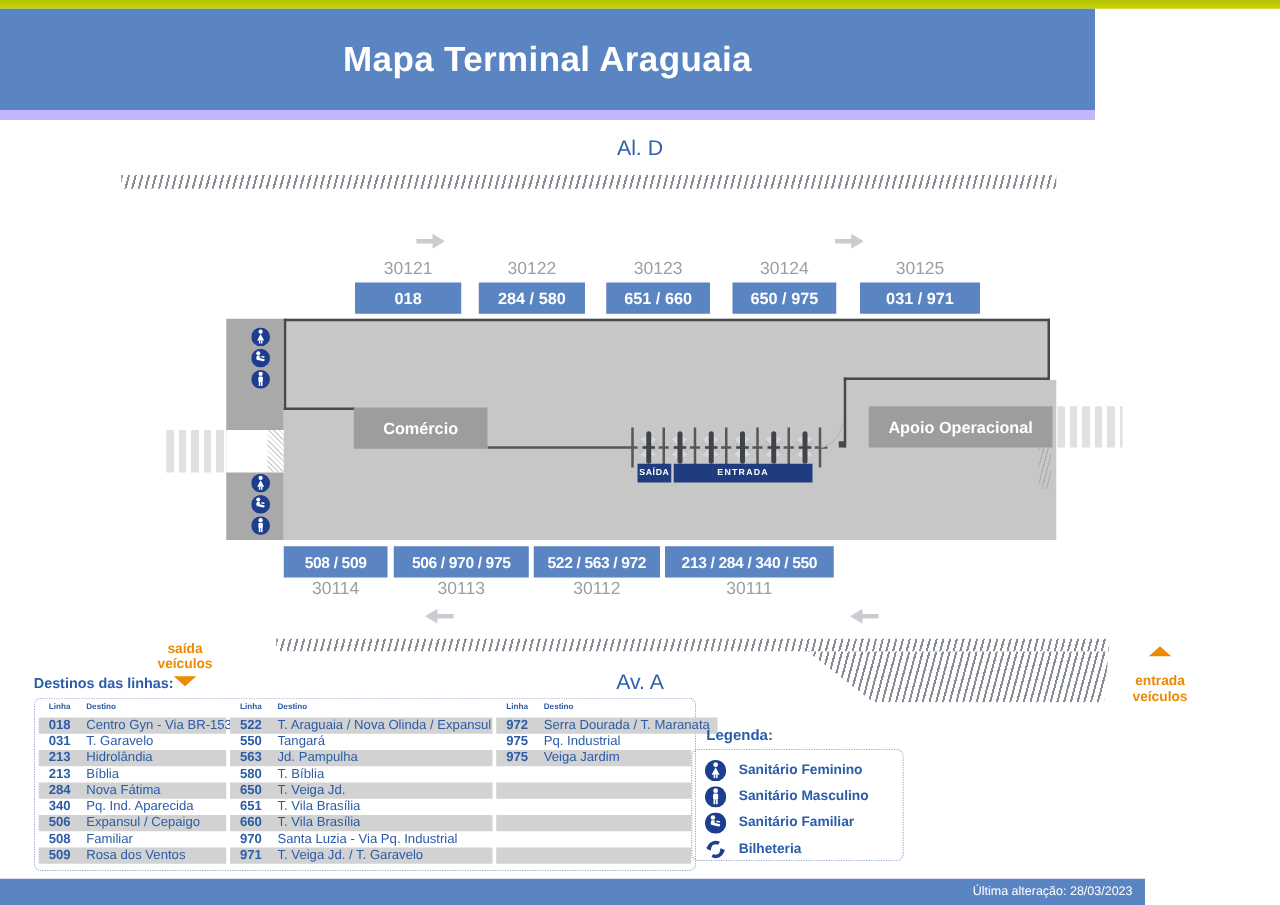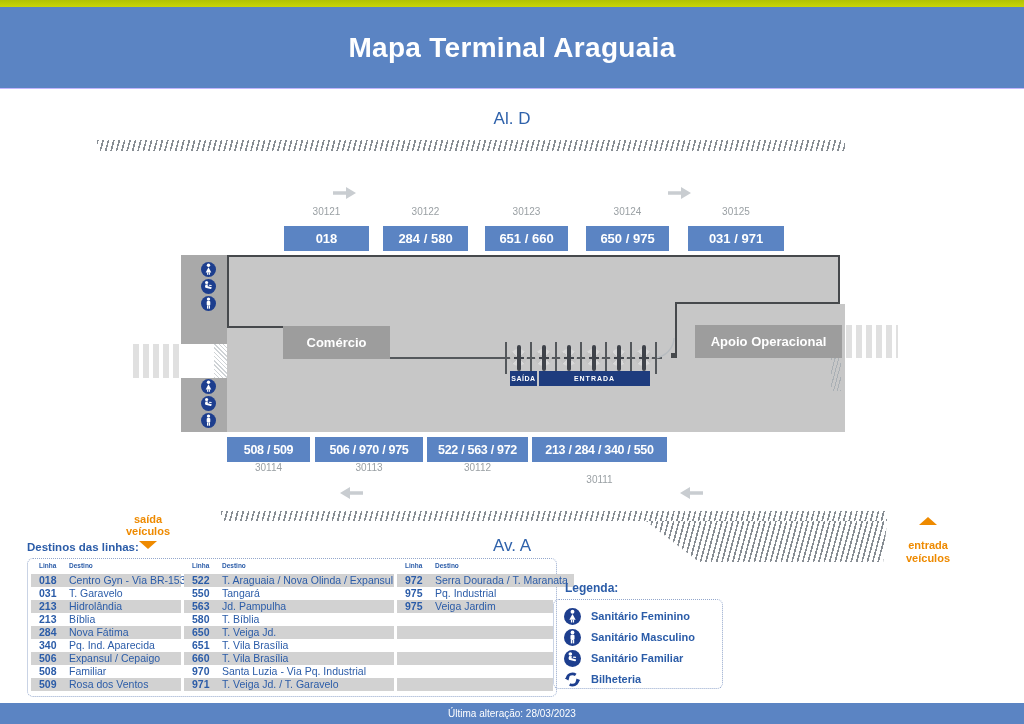--- a/index.html
+++ b/index.html
@@ -1,31 +1,31 @@
 <!DOCTYPE html>
 <html><head>
 <meta charset="utf-8">
 <style>
   html,body{margin:0;padding:0;background:#fff;}
   #stage{position:relative;width:1024px;height:724px;overflow:hidden;
          font-family:"Liberation Sans",sans-serif;background:#fff;}
   .abs{position:absolute;}
   
   .topbar{left:0;top:0;width:1024px;height:7px;background:linear-gradient(#b2c203,#c9d504);}
-  .header{left:0;top:7px;width:1024px;height:81px;background:#5b84c3;border-bottom:1px solid #c4b5fd;}
+  .header{left:0;top:7px;width:876px;height:81px;background:#5b84c3;border-bottom:8px solid #c4b5fd;}
   .header .title{width:100%;text-align:center;line-height:81px;color:#fff;font-size:28px;font-weight:700;letter-spacing:.3px;}
   
   .street{left:0;width:1024px;text-align:center;color:#2f62ab;font-size:17px;}
   .gray-label{left:0;width:1024px;text-align:center;color:#9aa0a4;font-size:11.5px;}
   
   .hatch{background:repeating-linear-gradient(105deg,#878d93 0 1.6px,transparent 1.6px 5.2px);}
   .mesh{background:repeating-linear-gradient(45deg,#cfd3d6 0 1px,transparent 1px 3px);}
   .crosswalk{background:repeating-linear-gradient(90deg,#e0e0e0 0 6px,transparent 6px 10px);}
   
-  .plat-code{position:absolute;text-align:center;color:#9aa0a4;font-size:10px;}
+  .plat-code{position:absolute;text-align:center;color:#9aa0a4;font-size:14px;}
   .line-badge{position:absolute;height:25px;background:#5b84c3;color:#fff;font-weight:700;font-size:13px;
               display:flex;align-items:center;justify-content:center;white-space:nowrap;}
   .line-badge.small{font-size:12.5px;letter-spacing:-.3px;}
   
   .fill{position:absolute;}
   .gbox{position:absolute;background:#9d9d9d;color:#fff;font-weight:700;font-size:13px;
         display:flex;align-items:center;justify-content:center;}
   .navy{position:absolute;background:#1e3c7e;color:#fff;font-weight:700;font-size:7px;letter-spacing:.5px;
         display:flex;align-items:center;justify-content:center;}
   .oline{position:absolute;background:#46494c;}
@@ -53,22 +53,22 @@
   
   .tsunit{position:absolute;top:0;height:32px;border-left:2px solid #54585c;}
   .tsunit.last{border-right:2px solid #54585c;}
   .tscircle{position:absolute;left:3px;top:7px;width:17px;height:17px;border-radius:50%;
             background:conic-gradient(from 45deg,#c2c2c2 0 25%,#d8d8d8 0 50%,#c2c2c2 0 75%,#d8d8d8 0);}
   .tspill{position:absolute;left:10px;top:3px;width:3.5px;height:26px;background:#3f434a;border-radius:2px;}
   .tstick{position:absolute;left:7px;top:14.5px;width:10px;height:2.5px;background:#3f434a;}
   
   .strip-icon{position:absolute;width:15px;height:15px;}
   
-  .footer{left:0;top:703px;width:1024px;height:21px;background:#5b84c3;color:#fff;font-size:10px;
-          text-align:center;line-height:21px;box-sizing:border-box;}
+  .footer{left:0;top:703px;width:916px;height:21px;background:#5b84c3;color:#fff;font-size:10px;
+          text-align:right;line-height:21px;padding-right:10px;box-sizing:border-box;}
 </style>
 </head>
 <body>
 
 <div id="stage">
 
   <div class="abs topbar"></div>
   <div class="abs header">
     <div class="title">Mapa Terminal Araguaia</div>
   </div>
@@ -357,21 +357,21 @@
     <div class="line-badge" style="left: 586px; top: 226px; width: 83px;">650 / 975</div>
     <div class="plat-code" style="left: 688px; top: 206px; width: 96px;">30125</div>
     <div class="line-badge" style="left: 688px; top: 226px; width: 96px;">031 / 971</div>
     <div class="line-badge small" style="left: 227px; top: 437px; width: 83px;">508 / 509</div>
     <div class="plat-code" style="left: 227px; top: 462px; width: 83px;">30114</div>
     <div class="line-badge small" style="left: 315px; top: 437px; width: 108px;">506 / 970 / 975</div>
     <div class="plat-code" style="left: 315px; top: 462px; width: 108px;">30113</div>
     <div class="line-badge small" style="left: 427px; top: 437px; width: 101px;">522 / 563 / 972</div>
     <div class="plat-code" style="left: 427px; top: 462px; width: 101px;">30112</div>
     <div class="line-badge small" style="left: 532px; top: 437px; width: 135px;">213 / 284 / 340 / 550</div>
-    <div class="plat-code" style="left: 532px; top: 462px; width: 135px; margin-top: 12px;">30111</div>
+    <div class="plat-code" style="left: 532px; top: 462px; width: 135px;">30111</div>
     <div class="strip-icon" style="left: 201px; top: 262px;"><svg width="100%" height="100%" viewBox="0 0 15 15">
         <circle cx="7.5" cy="7.5" r="7.5" fill="#1d3e8e"></circle>
         <circle cx="7.5" cy="3.3" r="1.7" fill="#fff"></circle>
         <path d="M7.5 5.2 L4.7 10.4 H10.3 Z" fill="#fff"></path>
         <rect x="6.1" y="10.4" width="1.1" height="2.4" fill="#fff"></rect>
         <rect x="7.8" y="10.4" width="1.1" height="2.4" fill="#fff"></rect>
       </svg></div>
     <div class="strip-icon" style="left: 201px; top: 279px;"><svg width="100%" height="100%" viewBox="0 0 15 15">
         <circle cx="7.5" cy="7.5" r="7.5" fill="#1d3e8e"></circle>
         <circle cx="5.6" cy="3.5" r="1.6" fill="#fff"></circle>

